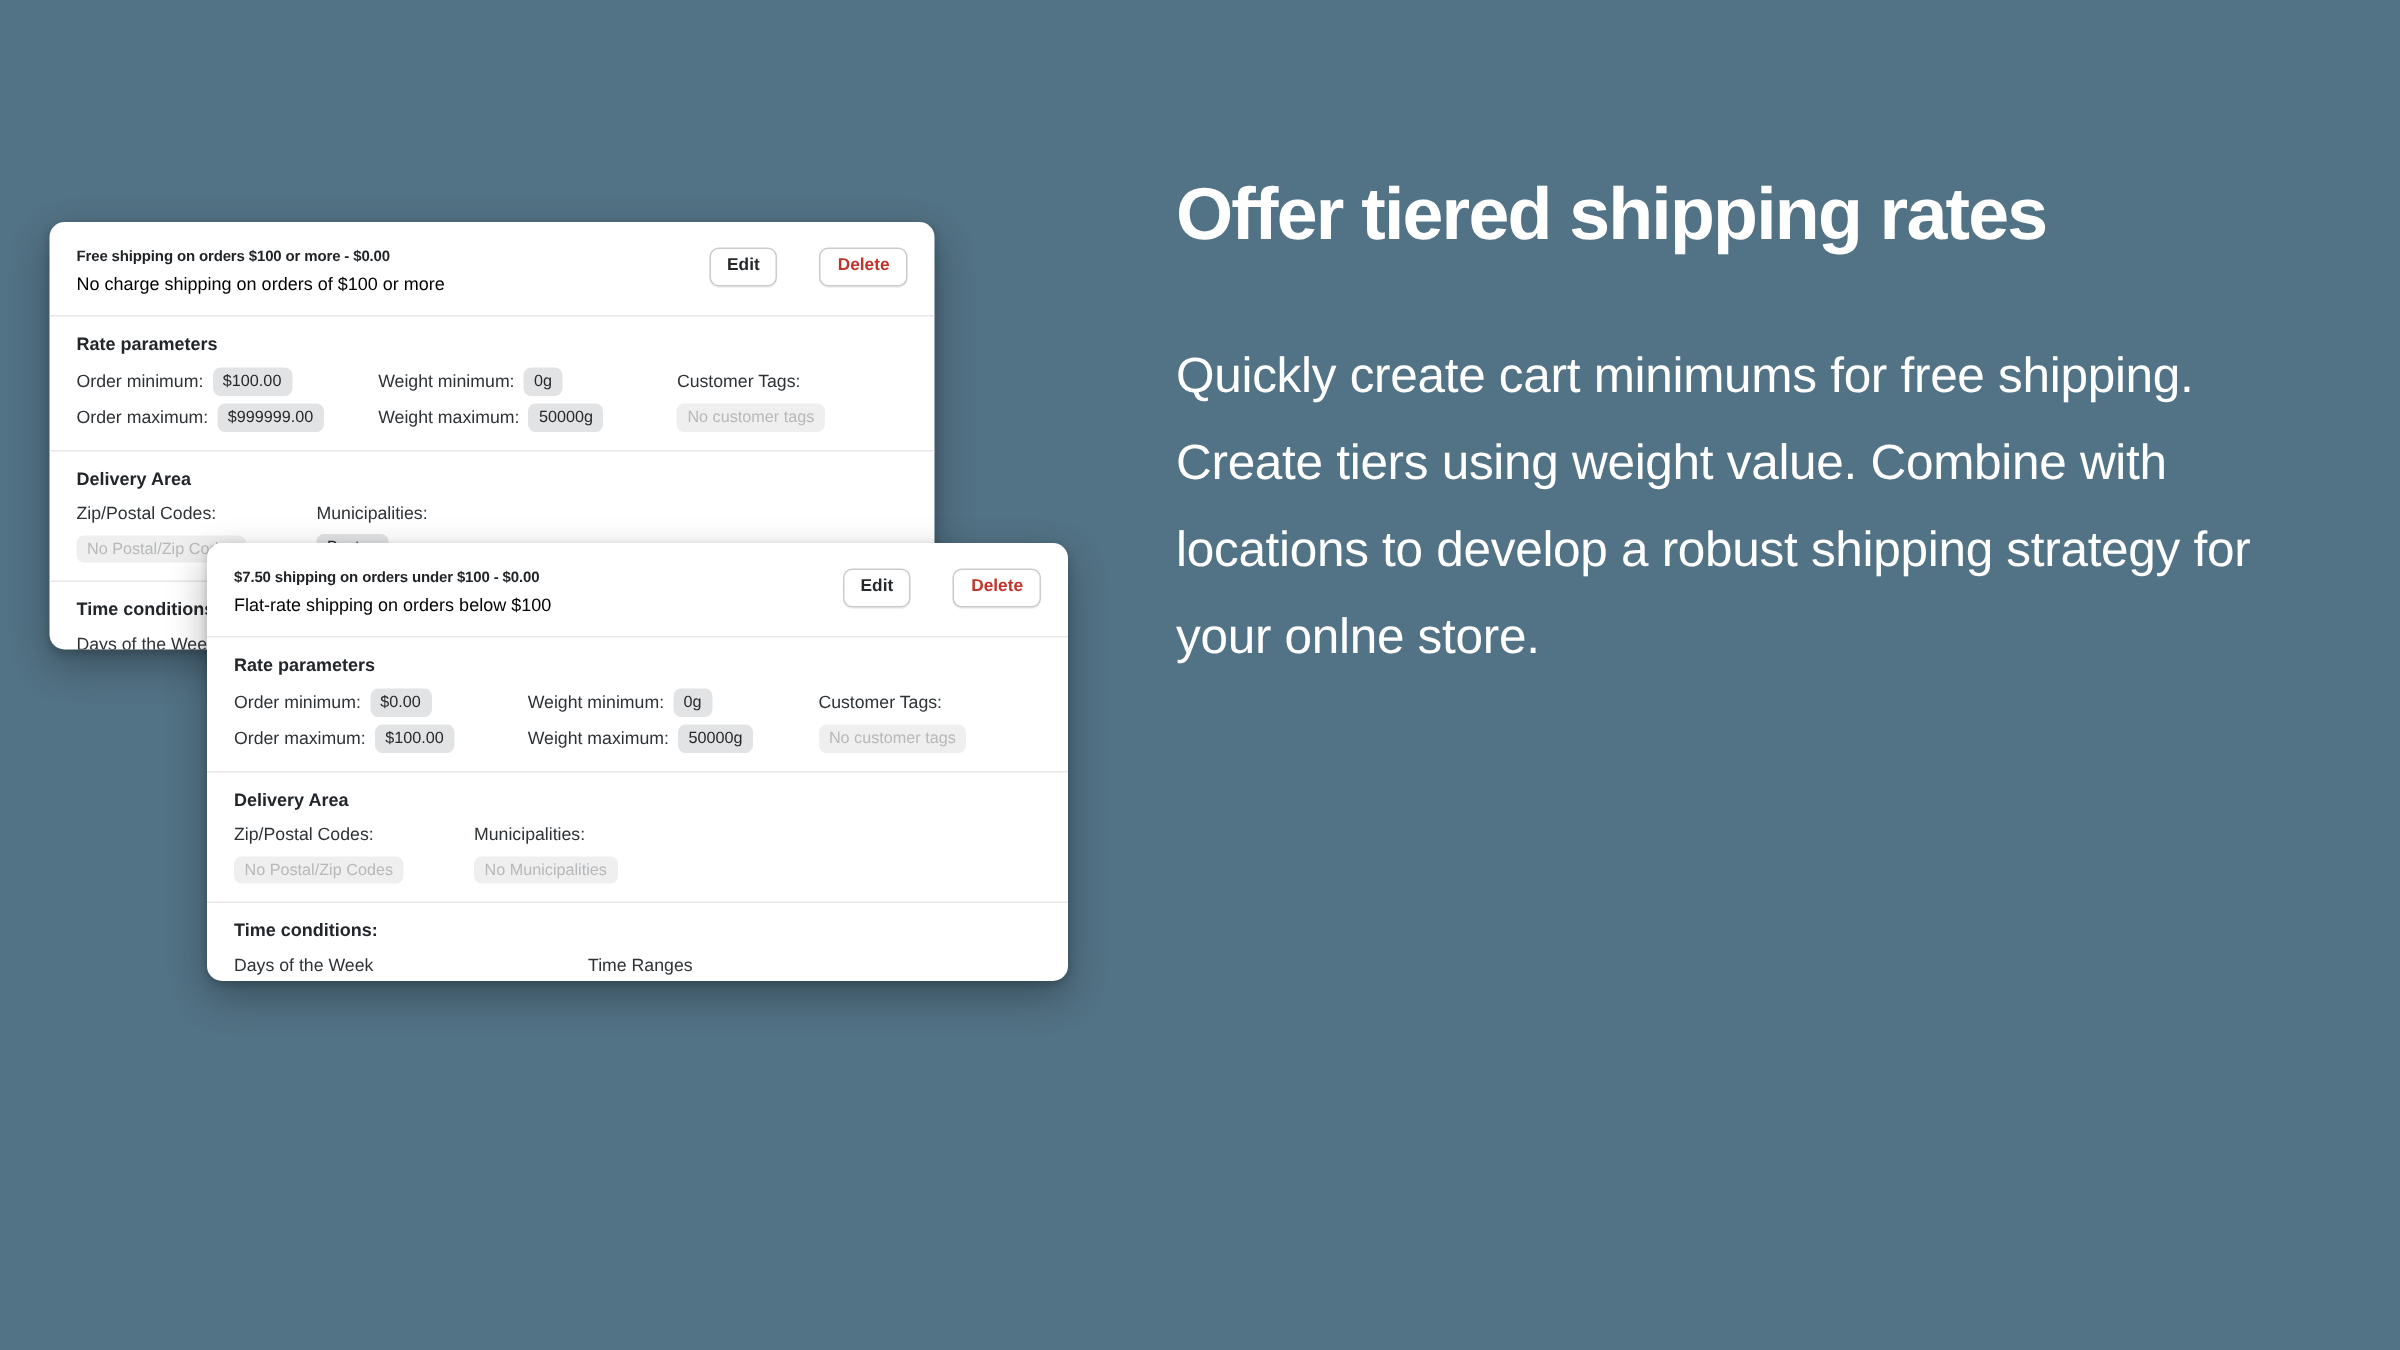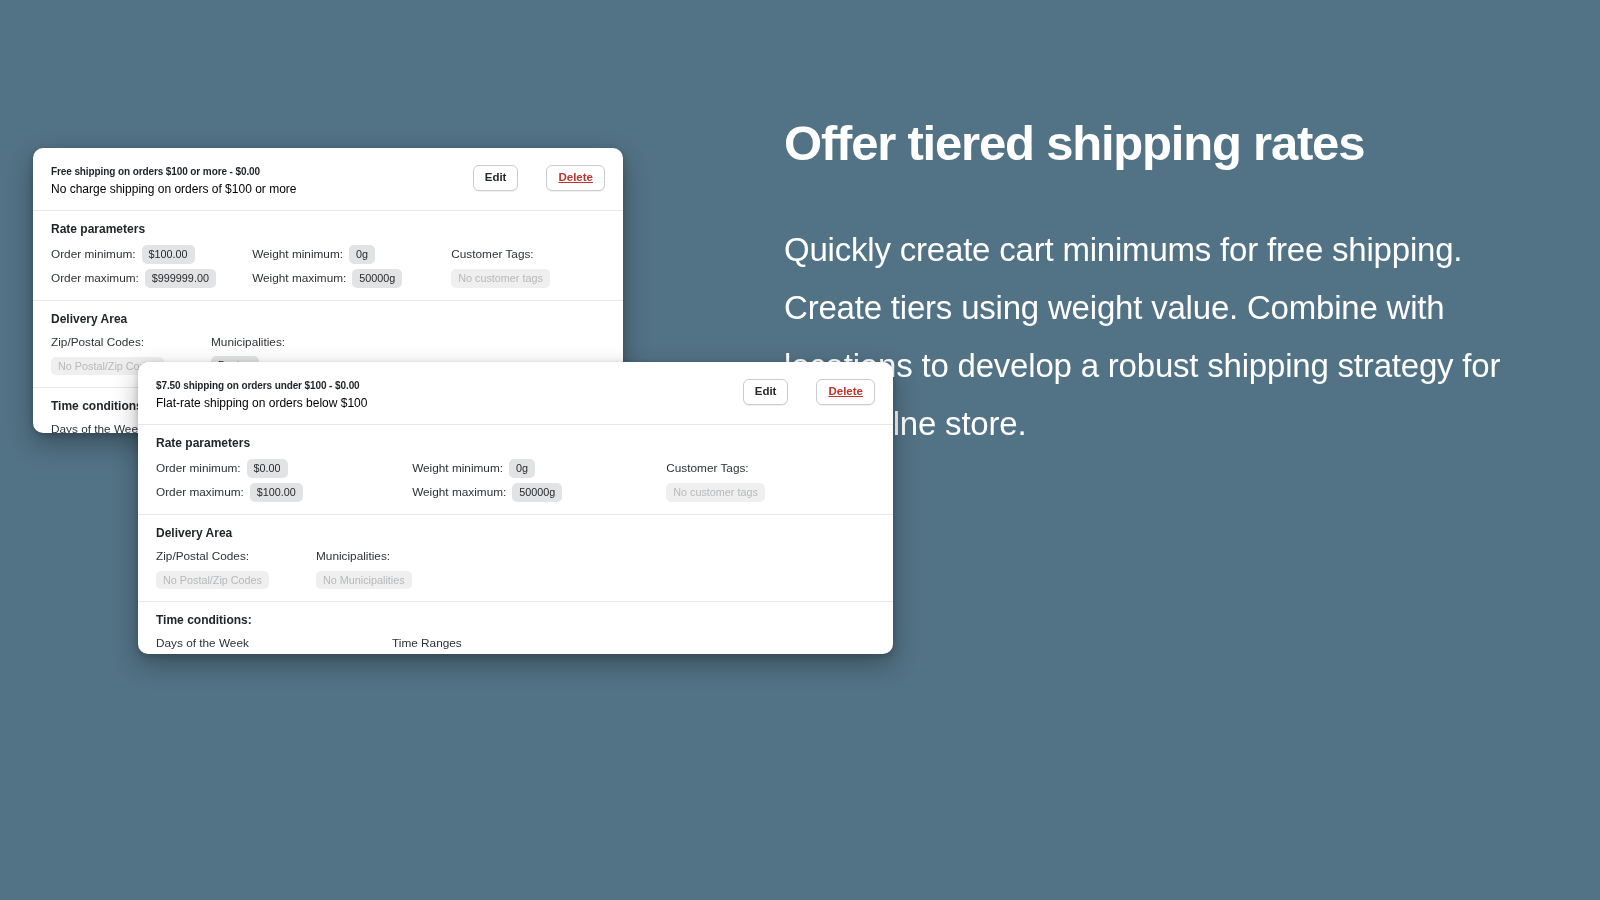--- a/index.html
+++ b/index.html
@@ -27,21 +27,21 @@
   .card-back {
     left: 33px;
     top: 148px;
     width: 590px;
     height: 285px;
     z-index: 1;
   }
   .card-front {
     left: 138px;
     top: 362px;
-    width: 755px;
+    width: 574px;
     height: 292px;
     z-index: 2;
   }
 
   
   .card-head {
     position: relative;
     padding: 18px 20px 14px 18px;
   }
   .card-title {
@@ -73,21 +73,21 @@
     padding: 6px 11px;
     border-radius: 6px;
     background: #ffffff;
     border: 1px solid #c9cccf;
     box-shadow: 0 1px 0 rgba(0,0,0,0.06);
     cursor: pointer;
     white-space: nowrap;
     margin-left: 20px;
   }
   .btn-edit { color: #26292c; }
-  .btn-delete { color: #c0342b; text-decoration: underline; }
+  .btn-delete { color: #c0342b; }
 
   .divider {
     height: 1px;
     background: #e6e7e8;
     margin: 0;
   }
 
   .section {
     padding: 11px 18px 12px 18px;
   }

